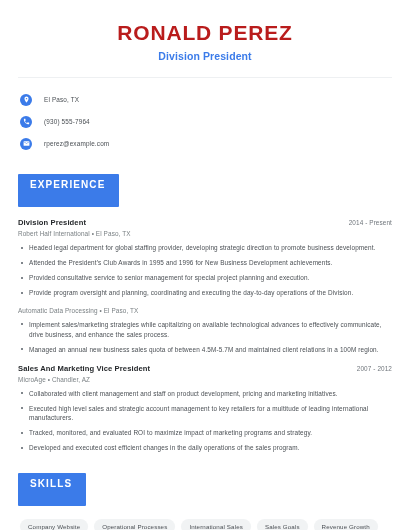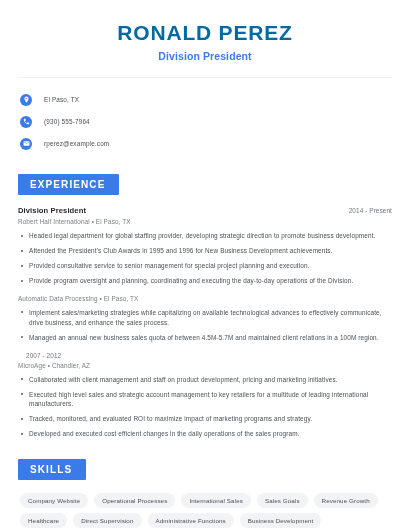--- a/index.html
+++ b/index.html
@@ -28,21 +28,21 @@
   
   .header {
     padding-top: 20px;
     text-align: center;
   }
 
   .full-name {
     font-size: 21px;
     font-weight: bold;
     letter-spacing: 0.8px;
-    color: #0369a1;
+    color: #b91c1c;
     line-height: 1.2;
   }
 
   .job-title {
     font-size: 10.5px;
     font-weight: bold;
     color: #3b7be9;
     margin-top: 5px;
     letter-spacing: 0.1px;
   }
@@ -87,21 +87,21 @@
   }
 
   
   .section-head {
     display: inline-block;
     background: #3b7be9;
     color: #ffffff;
     font-size: 10px;
     font-weight: bold;
     letter-spacing: 1.1px;
-    padding: 5px 14px 5px 12px;
+    padding: 5px 14px 17px 12px;
     border-radius: 1px;
   }
 
   .section-experience { margin-top: 22px; }
   .section-skills { margin-top: 20px; }
 
   
   .jobs { margin-top: 11px; }
 
   .job { margin-bottom: 9px; }
@@ -243,20 +243,21 @@
       <div class="job">
         <div class="job-company">Automatic Data Processing • El Paso, TX</div>
         <ul class="bullets">
           <li>Implement sales/marketing strategies while capitalizing on available technological advances to effectively communicate, drive business, and enhance the sales process.</li>
           <li>Managed an annual new business sales quota of between 4.5M-5.7M and maintained client relations in a 100M region.</li>
         </ul>
       </div>
 
       <div class="job">
         <div class="job-head">
+          <span class="job-role">Sales And Marketing Vice President</span>
           <span class="job-dates">2007 - 2012</span>
         </div>
         <div class="job-company">MicroAge • Chandler, AZ</div>
         <ul class="bullets">
           <li>Collaborated with client management and staff on product development, pricing and marketing initiatives.</li>
           <li>Executed high level sales and strategic account management to key retailers for a multitude of leading international manufacturers.</li>
           <li>Tracked, monitored, and evaluated ROI to maximize impact of marketing programs and strategy.</li>
           <li>Developed and executed cost efficient changes in the daily operations of the sales program.</li>
         </ul>
       </div>

